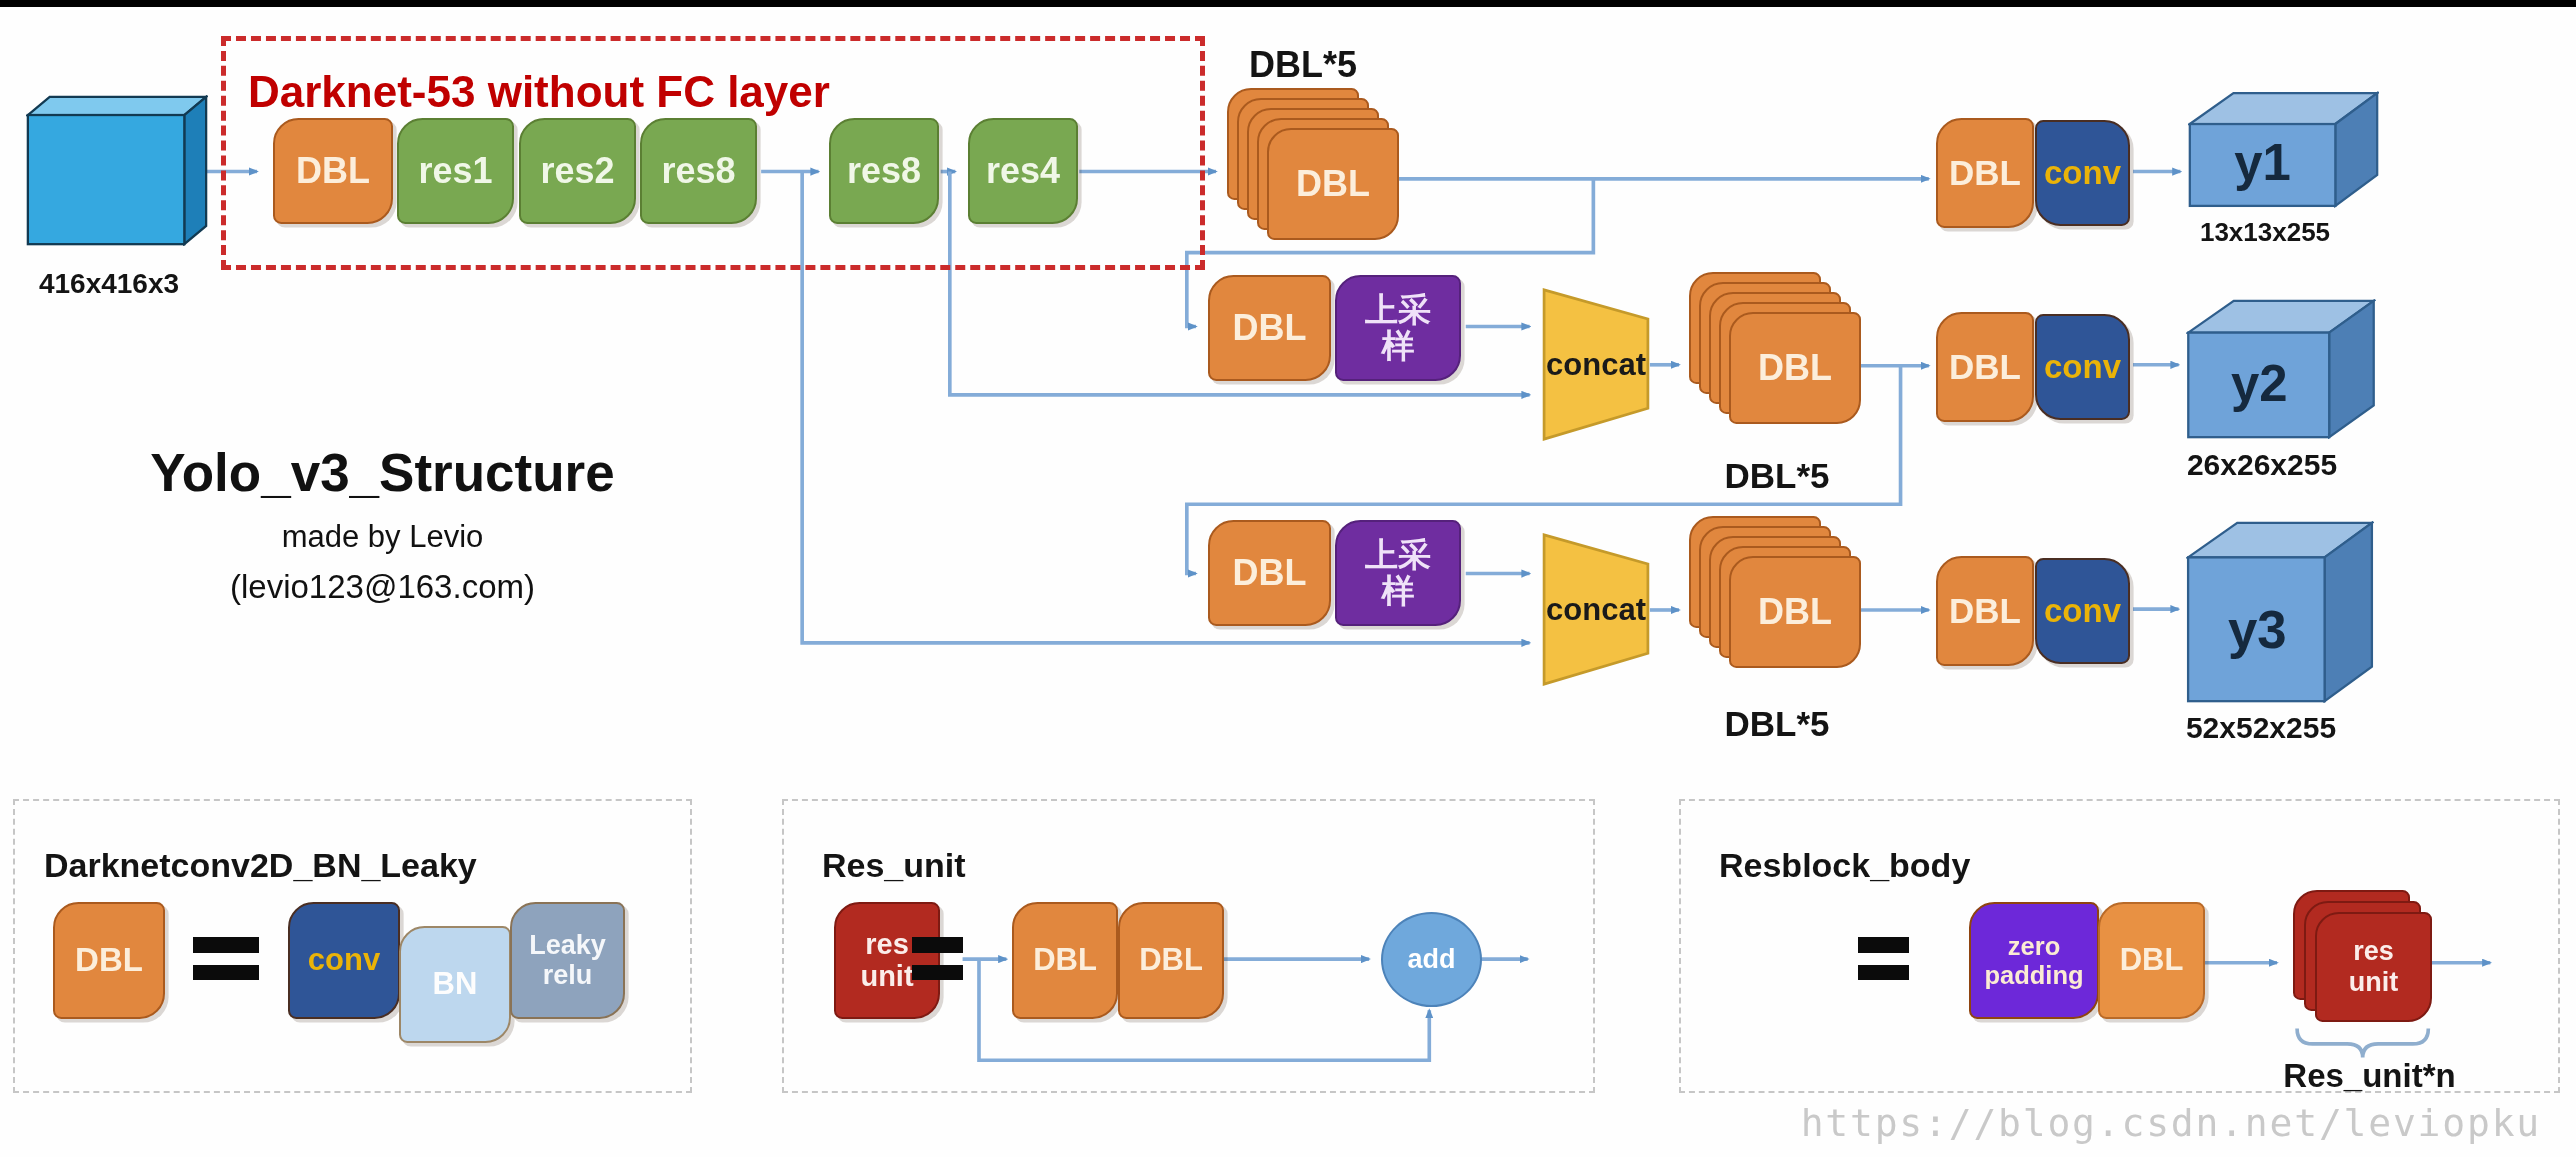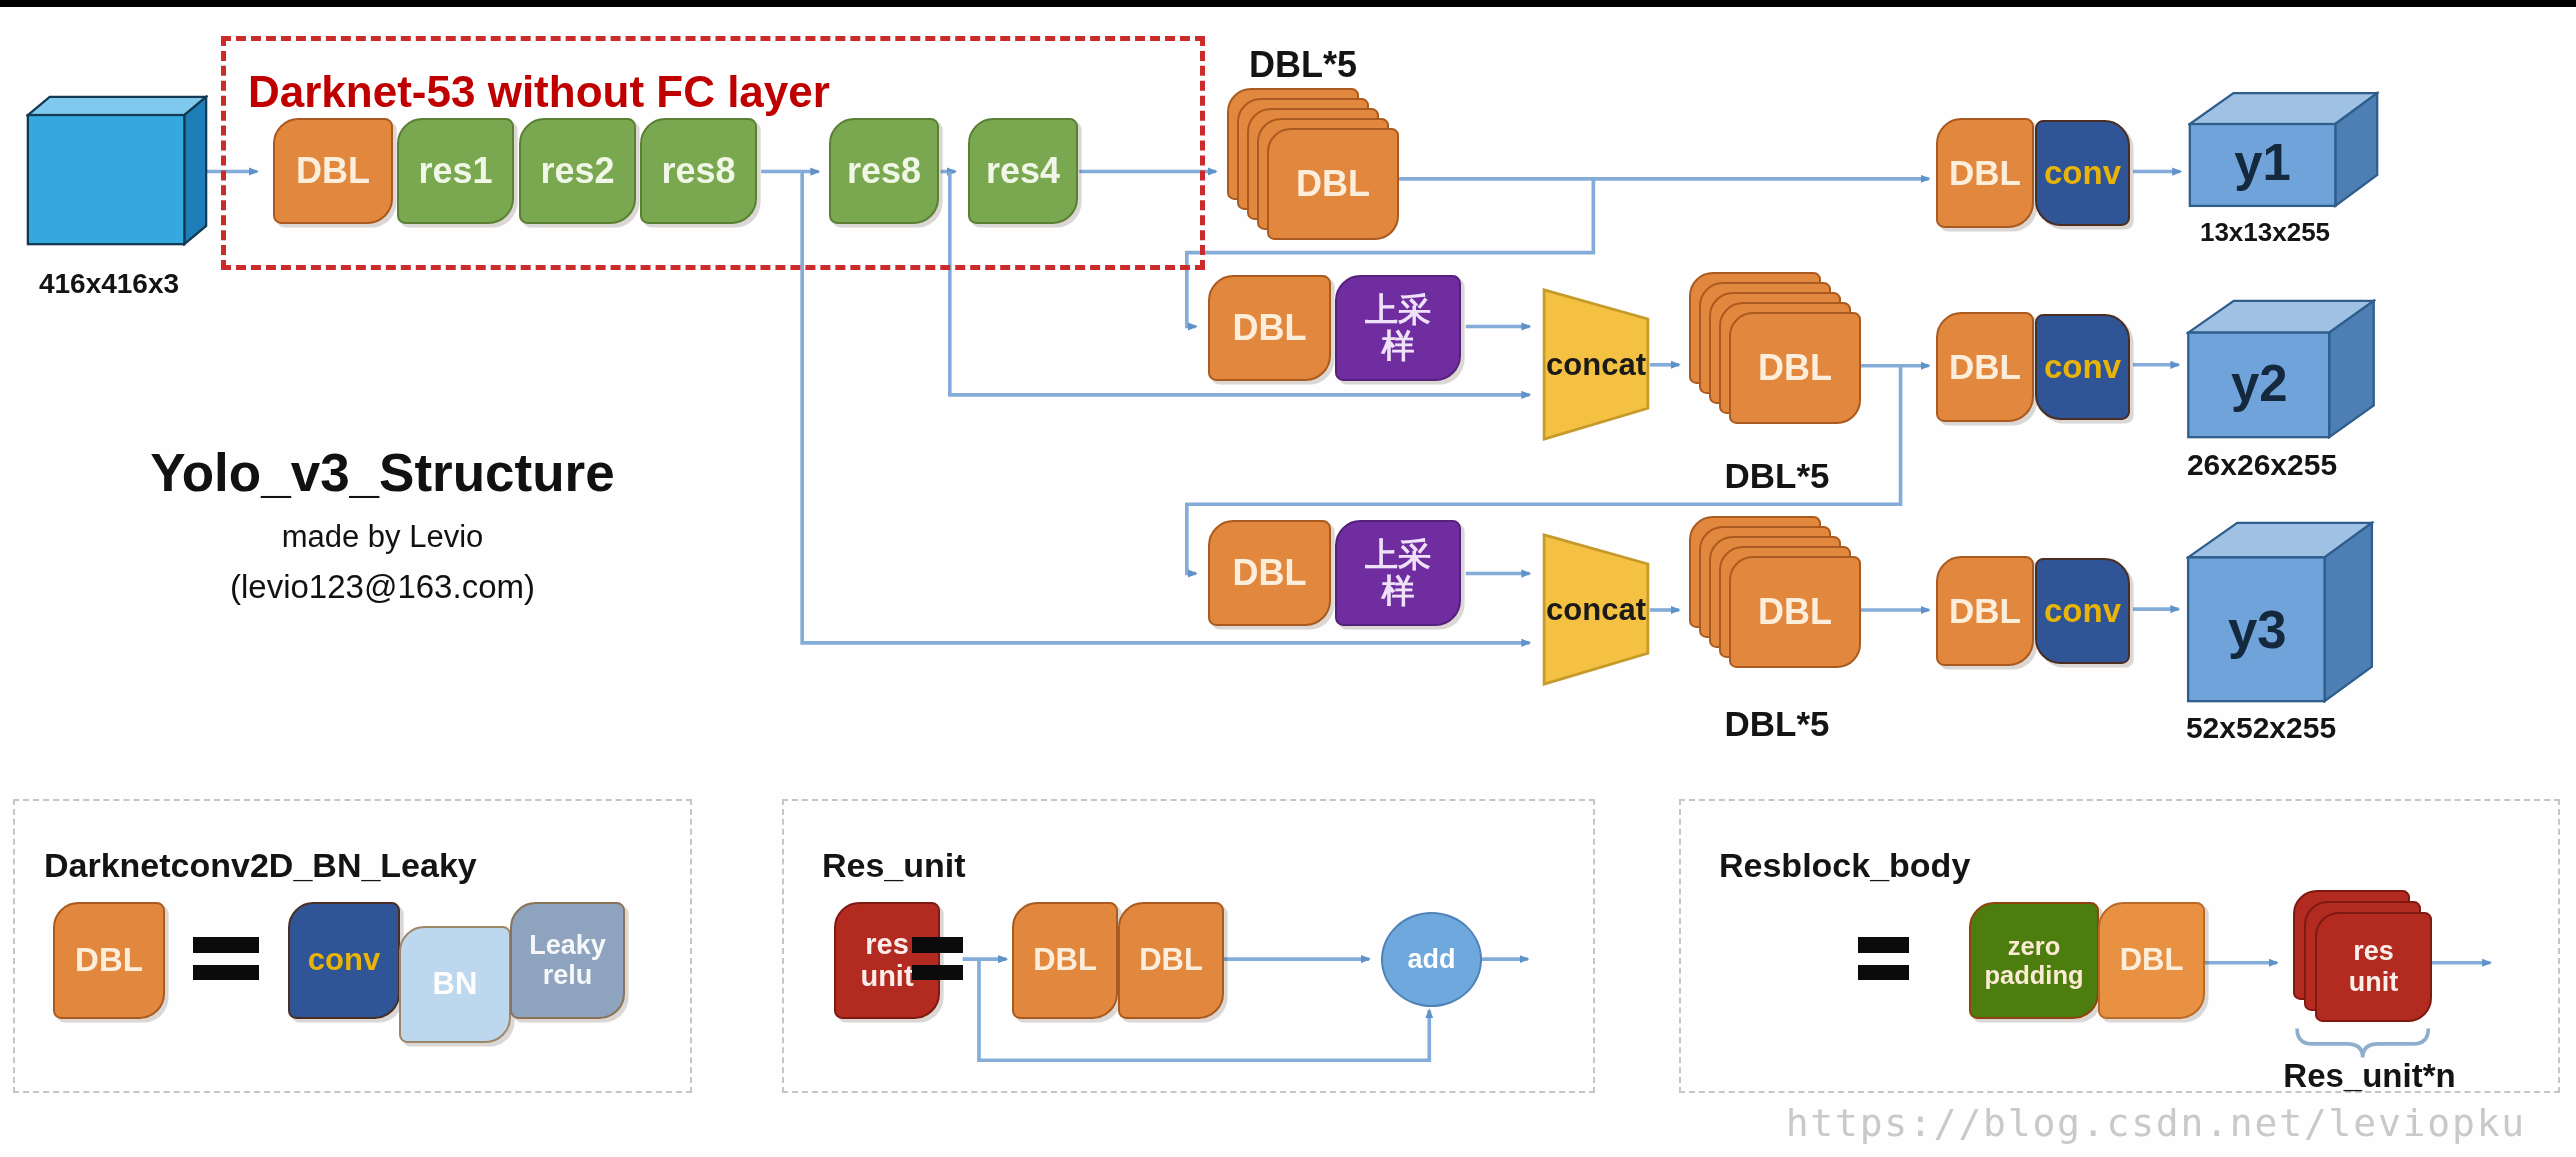--- a/index.html
+++ b/index.html
@@ -11,36 +11,36 @@
        border-radius:25.5px 8.2px 25.5px 8.2px;font-weight:bold;text-align:center;
        box-shadow:3.6px 3.6px 0 rgba(60,40,20,.18);line-height:1.1;}
   .orange {background:#E1873E;border:2.7px solid #AA5A1E;color:#FCEEDB;}
   .orange2{background:#E89143;border:2.7px solid #B96A28;color:#FCEEDB;}
   .green  {background:#79A851;border:2.7px solid #5B7F33;color:#F0F7E7;}
   .purple {background:#6F2DA0;border:2.7px solid #55217B;color:#EFE2F8;}
   .navy   {background:#2F5597;border:2.7px solid #4A2E23;color:#eab308;}
   .lblue  {background:#BDD7EE;border:2.7px solid #9D8767;color:#FDFDFD;margin-top:24px;}
   .gblue  {background:#8EA3BD;border:2.7px solid #8A7356;color:#F5F7FA;}
   .dred   {background:#B22A20;border:2.7px solid #7E1A12;color:#FBEDEA;}
-  .brown  {background:#4d7c0f;border:2.7px solid #8F4410;color:#FBEBD3;}
+  .brown  {background:#6d28d9;border:2.7px solid #8F4410;color:#FBEBD3;}
   .stack{position:absolute;z-index:2;}
   .stack .c{position:absolute;background:#E1873E;border:2.7px solid #AA5A1E;border-radius:24px 7.3px 24px 7.3px;
             display:flex;align-items:center;justify-content:center;font-weight:bold;color:#FCEEDB;}
   .lbl{position:absolute;z-index:3;font-weight:bold;color:#141414;text-align:center;}
   .dashred{position:absolute;z-index:4;border:5.5px dashed #CB2B2B;pointer-events:none;}
   .dashgray{position:absolute;z-index:1;border:2.7px dashed #C6C6C6;pointer-events:none;}
   .eq{position:absolute;z-index:2;display:flex;flex-direction:column;justify-content:center;gap:12px;}
   .eq i{display:block;height:15.5px;background:#0B0B0B;}
   .circle{position:absolute;z-index:2;border-radius:50%;background:#6FA8DC;border:2.7px solid #4D83B9;
           display:flex;align-items:center;justify-content:center;color:#fff;font-weight:bold;}
   .concat{position:absolute;z-index:2;}
   .concat .txt{position:absolute;left:0;top:0;width:100%;height:100%;display:flex;align-items:center;
                justify-content:center;font-weight:bold;color:#1A1A1A;}
   .cube{position:absolute;z-index:2;}
-  #watermark{position:absolute;right:50px;bottom:12.8px;z-index:5;color:#C9C9C9;
+  #watermark{position:absolute;right:35px;bottom:12.8px;z-index:5;color:#C9C9C9;
              font-family:"DejaVu Sans Mono", monospace;font-size:38px;letter-spacing:1.8px;}
   .titleblock{position:absolute;z-index:3;text-align:center;color:#111;}
 </style>
 </head>
 <body>
 
 <div id="canvas">
   <div id="topbar"></div>
 
   <svg id="wires" width="2576" height="1158" viewBox="0 0 2826 1270">

